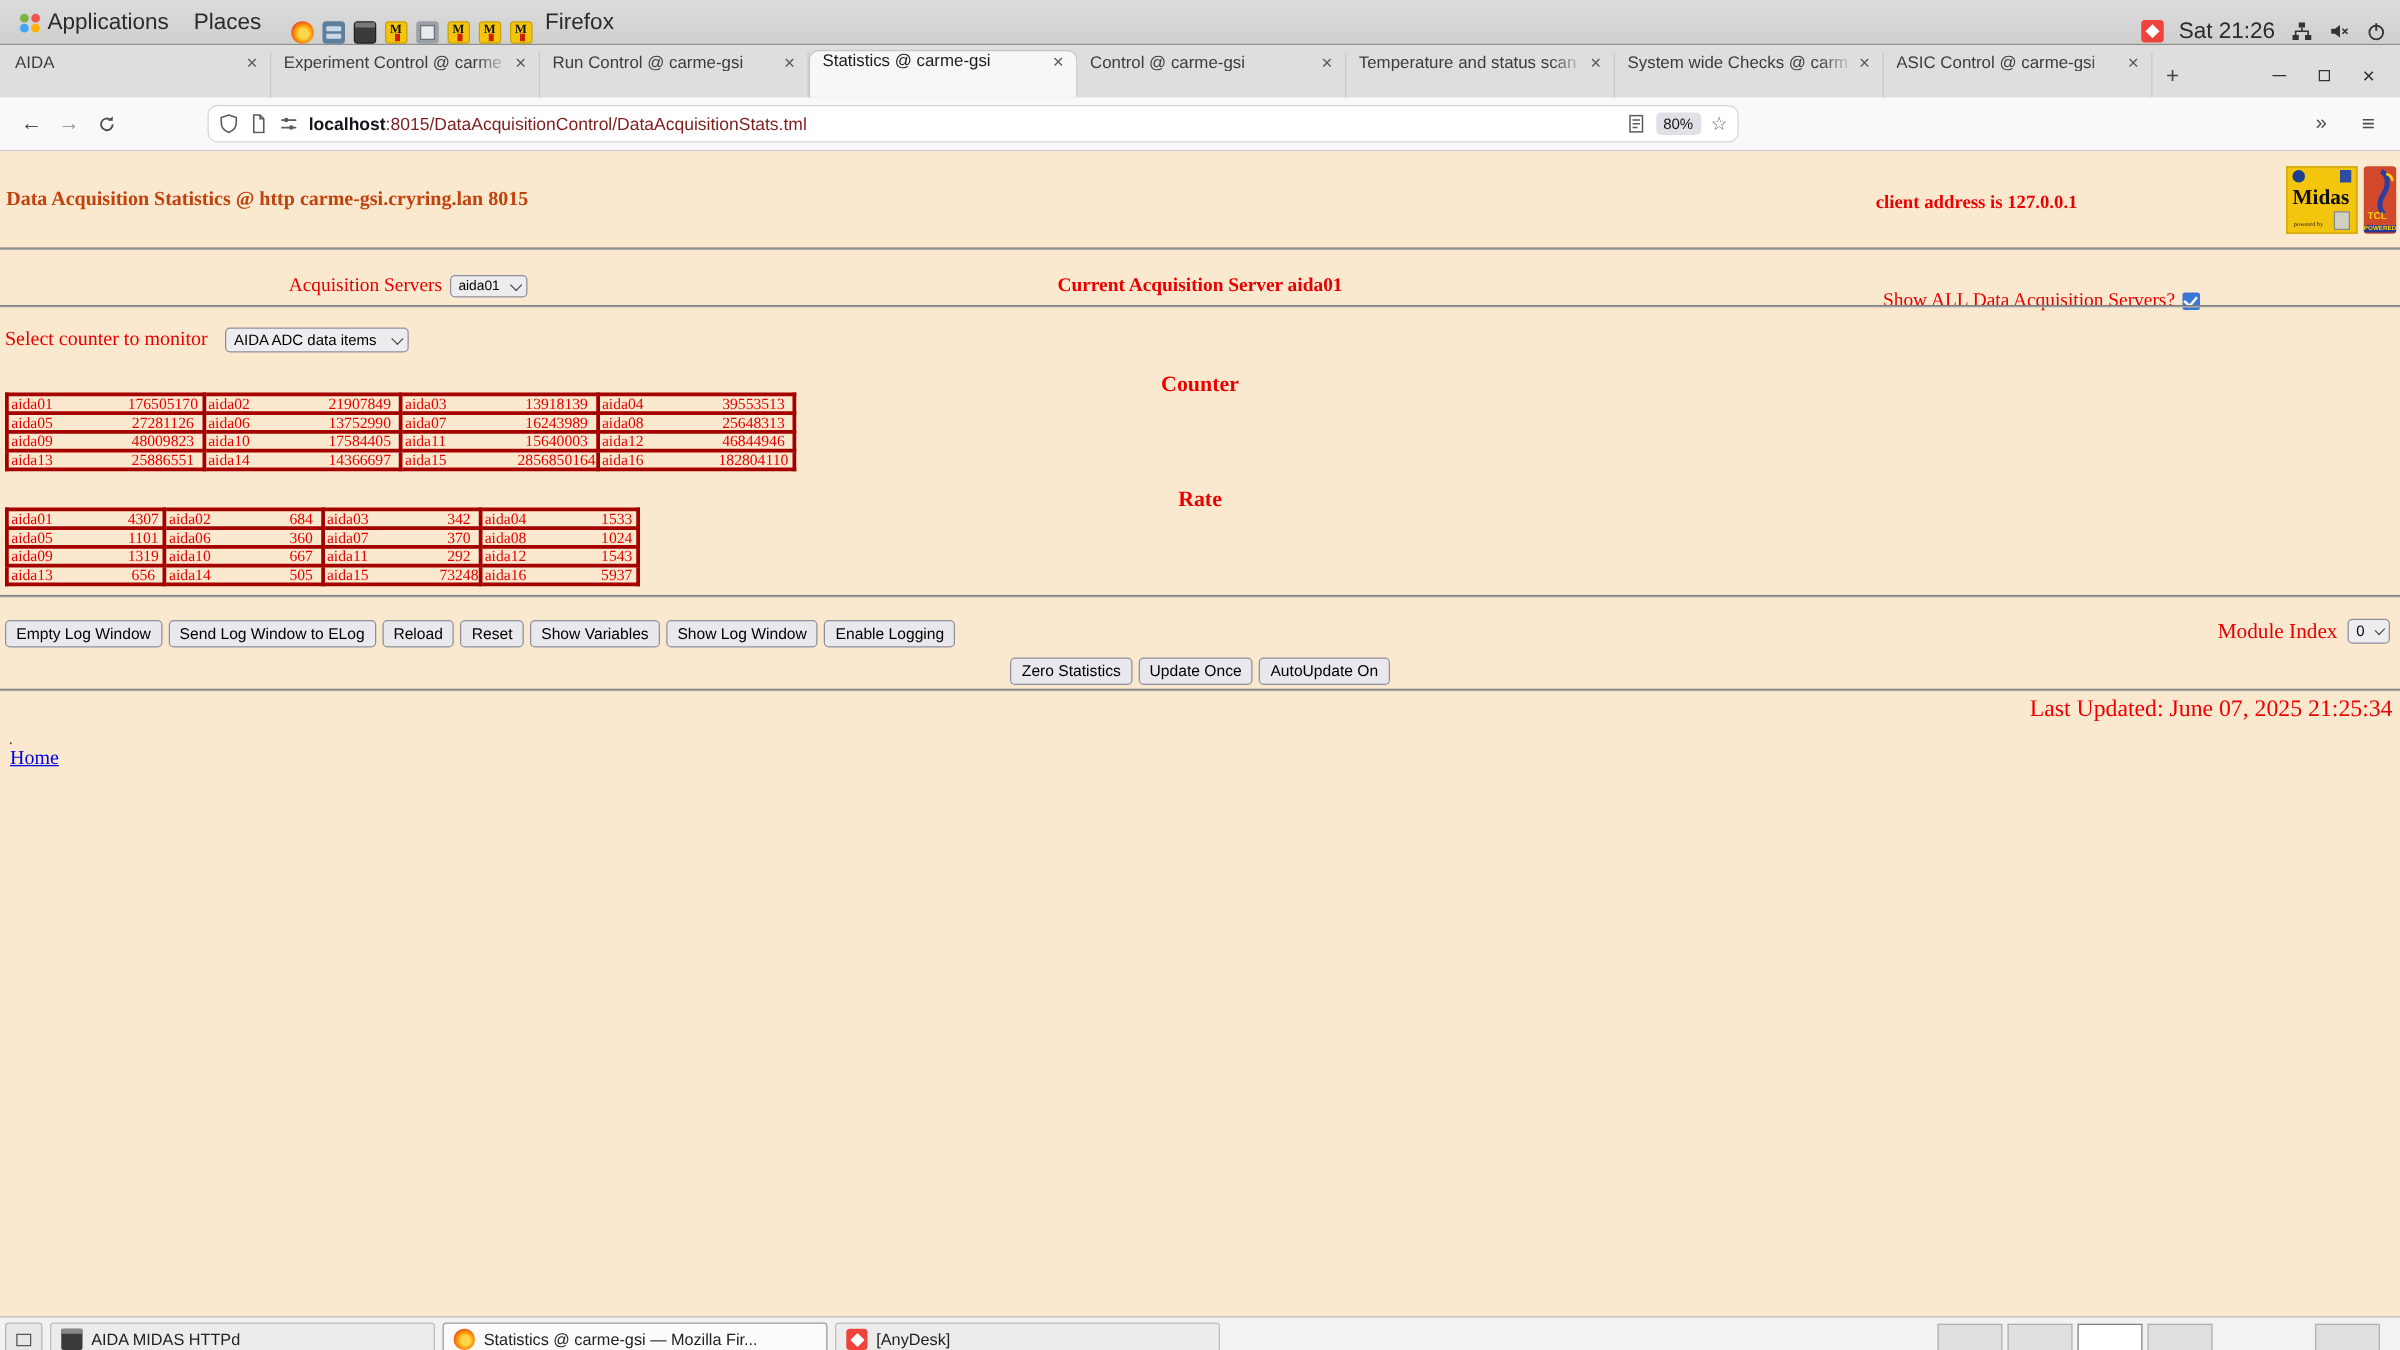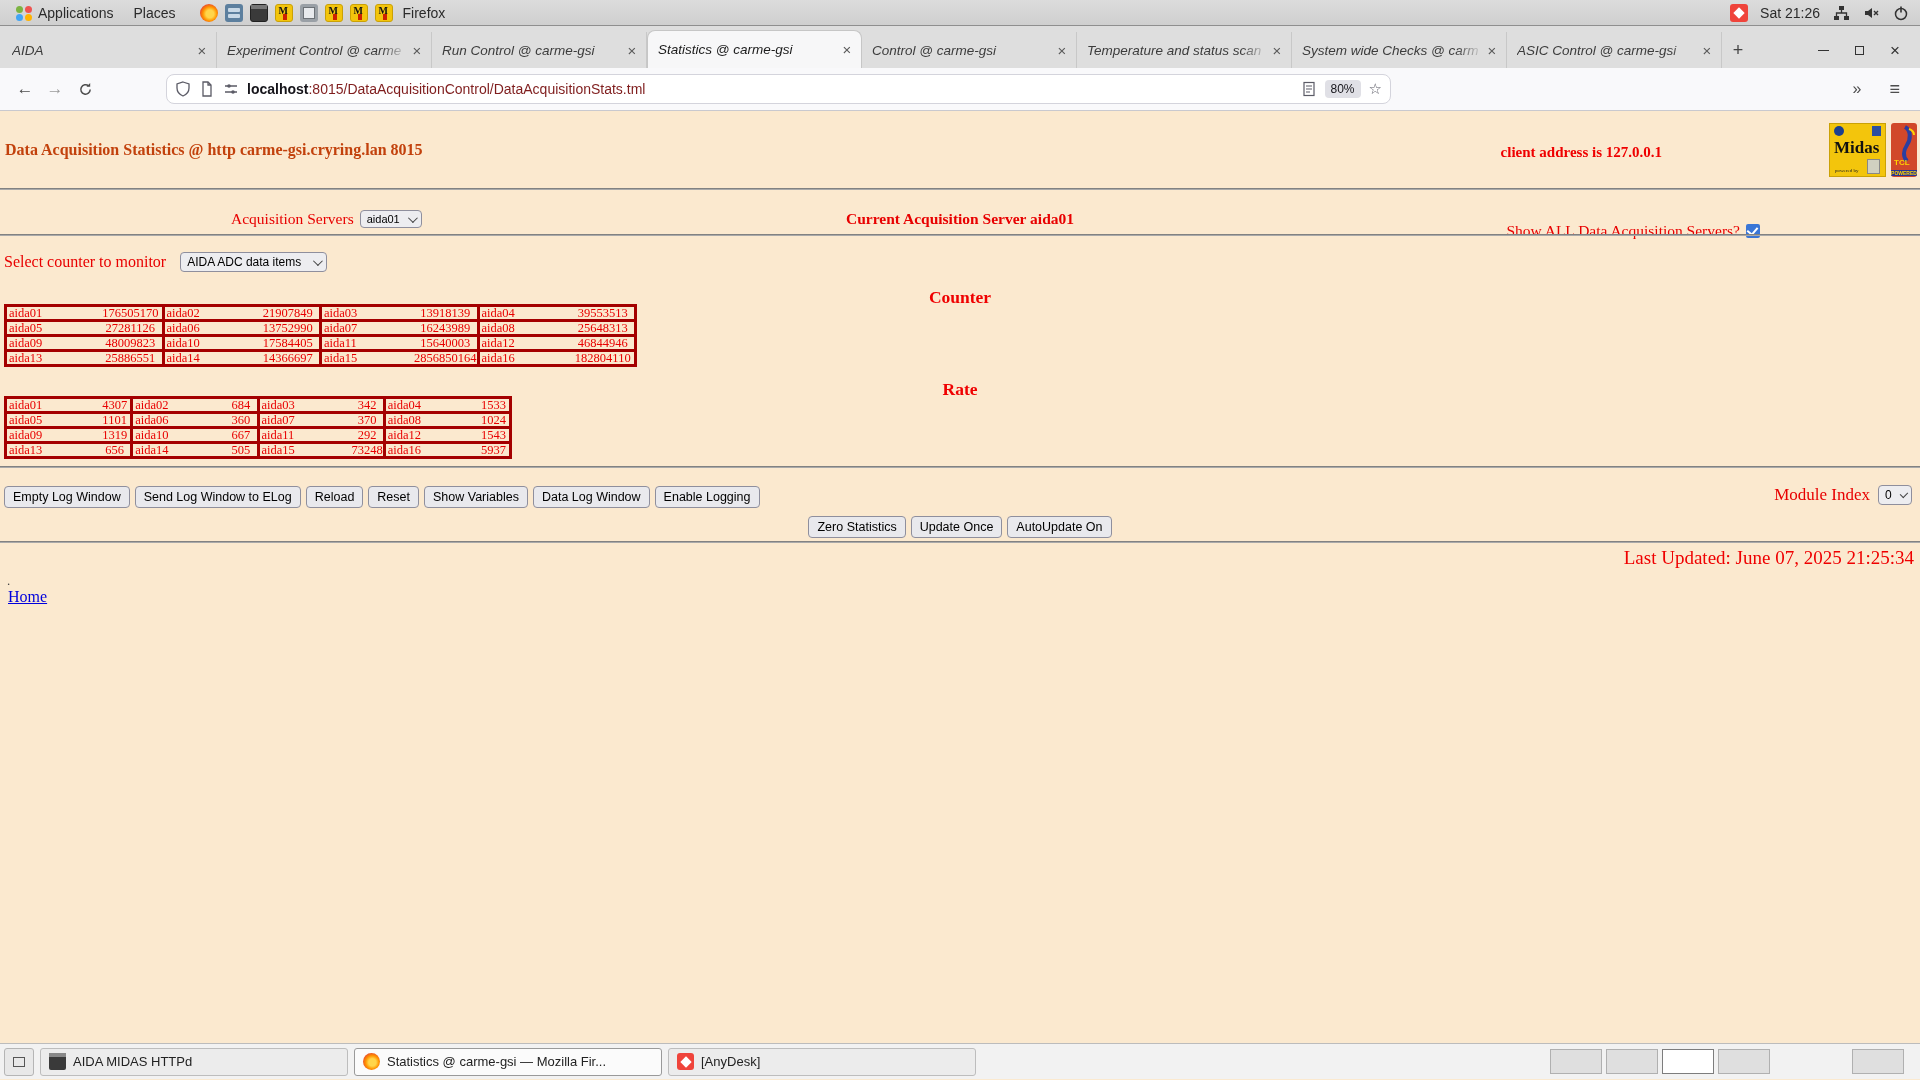--- a/index.html
+++ b/index.html
@@ -1,42 +1,42 @@
 <!DOCTYPE html>
 <html><head>
 <meta charset="utf-8">
 <style>
   * { box-sizing: border-box; margin: 0; padding: 0; }
   html,body { width:1920px; height:1080px; overflow:hidden; font-family:"Liberation Sans",sans-serif; background:#fbe9cf; }
 
   
-  .topbar { height:26px; background:linear-gradient(#dcdcdc,#cfcfcf); border-bottom:1px solid #8f8f8f;
-            display:flex; align-items:center; font-size:14px; color:#2b2b2b; padding:0 6px; }
+  .topbar { height:36px; background:linear-gradient(#dcdcdc,#cfcfcf); border-bottom:1px solid #8f8f8f;
+            display:flex; align-items:flex-end; font-size:18px; color:#2b2b2b; padding:0 6px; }
   .topbar .menu-item { padding:0 10px; display:flex; align-items:center; gap:6px; height:100%; }
   .launchers { display:flex; align-items:center; gap:7px; margin-left:14px; }
   .licon { width:18px; height:18px; border-radius:3px; display:inline-block; position:relative; }
   .ff-circle { border-radius:50%; background:radial-gradient(circle at 55% 55%, #ffd54a 0 28%, #ff9500 50%, #e8432e 75%, #b5246d 100%); }
   .files-ic { background:#5c7f9e; } .files-ic:before { content:""; position:absolute; left:3px; right:3px; top:4px; height:4px; background:#c8d8e6; border-radius:1px; box-shadow:0 6px 0 #c8d8e6; }
   .term-ic { background:#3a3a3a; border:1px solid #222; } .term-ic:before { content:""; position:absolute; left:0; right:0; top:0; height:4px; background:#777; }
   .midas-ic { background:#f3c50c; border:1px solid #caa106; } .midas-ic:before { content:"M"; position:absolute; left:3px; top:0px; font:bold 10px "Liberation Serif",serif; color:#111; }
   .midas-ic:after { content:""; position:absolute; left:7px; bottom:1px; width:4px; height:6px; background:#cc2200; }
   .shot-ic { background:#9aa0a6; } .shot-ic:before { content:""; position:absolute; inset:3px; background:#e8eaed; border:1px solid #6d7277; }
   .menu-dots { width:16px; height:16px; position:relative; }
   .menu-dots i { position:absolute; width:7px; height:7px; border-radius:50%; }
   .menu-dots i:nth-child(1){left:0;top:1px;background:#7cb342;} .menu-dots i:nth-child(2){right:0;top:1px;background:#ef5350;}
   .menu-dots i:nth-child(3){left:0;bottom:0;background:#42a5f5;} .menu-dots i:nth-child(4){right:0;bottom:0;background:#ffb300;}
   .topbar-right { margin-left:auto; display:flex; align-items:center; gap:12px; padding-right:4px; }
   .anydesk-ic { width:18px; height:18px; background:#ef443b; border-radius:3px; position:relative; }
   .anydesk-ic:before { content:""; position:absolute; left:5px; top:5px; width:8px; height:8px; background:#fff; transform:rotate(45deg); }
   .sysicon { width:18px; height:18px; color:#333; }
 
   
   .tabbar { height:42px; background:#dedede; display:flex; align-items:flex-end; padding:0 2px; }
-  .tab { width:215px; height:36px; display:flex; align-items:center; padding:0 10px; font-size:13.5px; color:#3c3c3c;
-         border-right:1px solid #c8c8c8; position:relative;font-style:italic; }
+  .tab { width:215px; height:36px; display:flex; align-items:flex-start; padding:0 10px; font-size:13.5px; color:#3c3c3c;
+         border-right:1px solid #c8c8c8; position:relative; }
   .tab.active { background:#f7f7f8; border:1px solid #c6c6c6; border-bottom:none; border-radius:8px 8px 0 0; height:38px; color:#1c1c1c; }
   .tab-label { flex:1; overflow:hidden; white-space:nowrap; -webkit-mask-image:linear-gradient(90deg,#000 85%,transparent); mask-image:linear-gradient(90deg,#000 85%,transparent); }
   .tab-close { margin-left:4px; color:#5a5a5a; font-size:15px; }
   .newtab { width:32px; height:36px; display:flex; align-items:center; justify-content:center; font-size:18px; color:#444; }
   .winctl { margin-left:auto; display:flex; align-items:center; gap:26px; padding:0 18px; height:36px; color:#333; }
   .wc-min { width:11px; height:1px; background:#333; display:inline-block; }
   .wc-max { width:9px; height:9px; border:1.5px solid #333; display:inline-block; }
   .wc-close { font-size:17px; line-height:1; }
 
   
@@ -509,21 +509,21 @@
     </table>
 
   <div class="hr" style="top:355px"></div>
 
   <div class="row-log">
     <button class="btn">Empty Log Window</button>
     <button class="btn">Send Log Window to ELog</button>
     <button class="btn">Reload</button>
     <button class="btn">Reset</button>
     <button class="btn">Show Variables</button>
-    <button class="btn">Data Log Window</button>
+    <button class="btn">Show Log Window</button>
     <button class="btn">Enable Logging</button>
   </div>
 
   <div class="modindex">
     <span>Module Index</span>
     <span class="sel" style="width:34px;">
       <span style="flex:1">0</span>
         <span class="chev"></span>
     </span>
   </div>

